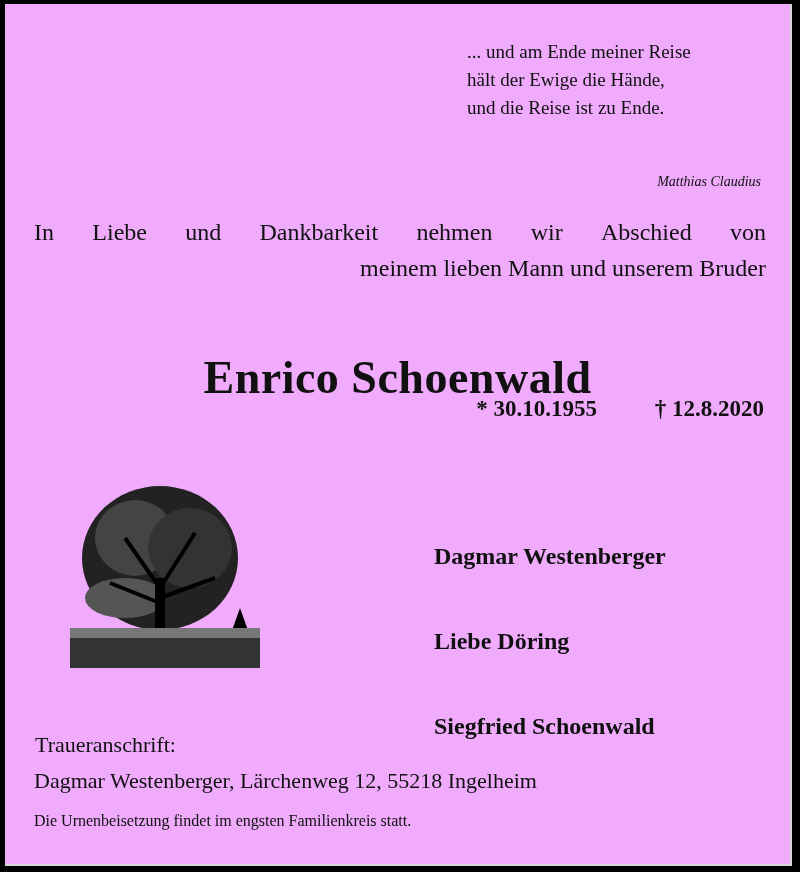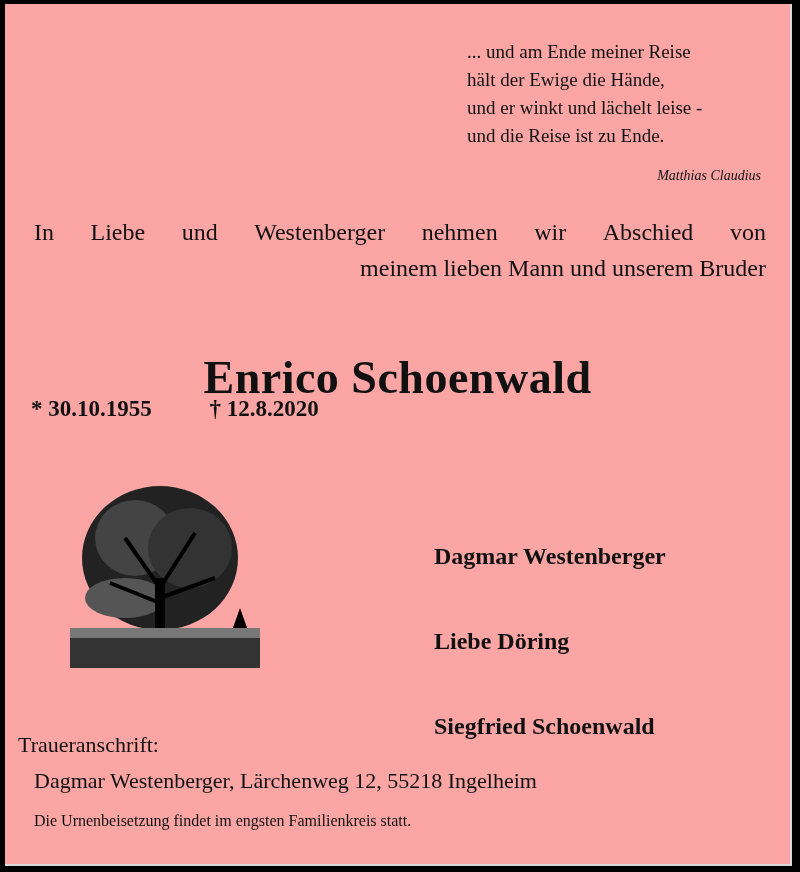--- a/index.html
+++ b/index.html
@@ -1,58 +1,57 @@
 <!DOCTYPE html>
 <html><head>
 <meta charset="utf-8">
 <style>
   html, body { margin:0; padding:0; background:#000; }
   body { width:800px; height:872px; position:relative; overflow:hidden; }
   .frame {
     position:absolute; left:5px; top:4px; width:787px; height:862px;
-    background:#fca5a5; box-sizing:border-box;
+    background:#f0abfc; box-sizing:border-box;
     border-right:2px solid #d8d8d8; border-bottom:2px solid #d8d8d8;
     font-family:"Liberation Serif","DejaVu Serif",serif; color:#111;
   }
   .poem { position:absolute; left:462px; top:34px; width:300px; font-size:19px; line-height:28px; }
   .poem .line { display:block; white-space:nowrap; }
-  .author { position:absolute; right:29px; top:164px; font-size:14px; font-style:italic; }
+  .author { position:absolute; right:29px; top:170px; font-size:14px; font-style:italic; }
   .intro { position:absolute; left:29px; top:210px; width:732px; font-size:24px; line-height:36px; }
   .intro .l1 { display:flex; justify-content:space-between; }
   .intro .l2 { display:block;text-align:right; }
   .name { position:absolute; left:0; right:0; top:315px; text-align:center; font-size:46px; font-weight:bold; letter-spacing:0.5px;margin-top:32px; }
-  .dates { position:absolute; left:0; right:0; top:392px; text-align:left; font-size:23px; font-weight:bold; }
+  .dates { position:absolute; left:0; right:0; top:392px; text-align:right; font-size:23px; font-weight:bold; }
   .dates span { margin:0 26px; }
   .tree { position:absolute; left:60px; top:474px; width:200px; height:200px; }
   .mourners { position:absolute; left:429px; top:498px; font-size:24px; }
   .mourners .label { display:block; height:44px; }
   .mourners .m { display:block; font-weight:bold; height:44px;margin-top:41px; }
-  .address-label { position:absolute; left:13px; top:728px; font-size:22px; }
+  .address-label { position:absolute; left:30px; top:728px; font-size:22px; }
   .address { position:absolute; left:29px; top:764px; font-size:22px; }
   .note { position:absolute; left:29px; top:808px; font-size:16px; }
 </style>
 </head>
 <body>
 
 <div class="frame">
 
   <div class="poem">
     <span class="line">... und am Ende meiner Reise</span>
     <span class="line">hält der Ewige die Hände,</span>
-    <span class="line">und er winkt und lächelt leise -</span>
     <span class="line">und die Reise ist zu Ende.</span>
   </div>
   <div class="author">Matthias Claudius</div>
 
   <div class="intro">
     <div class="l1">
       <span>In</span>
       <span>Liebe</span>
       <span>und</span>
-      <span>Westenberger</span>
+      <span>Dankbarkeit</span>
       <span>nehmen</span>
       <span>wir</span>
       <span>Abschied</span>
       <span>von</span>
     </div>
     <span class="l2">meinem lieben Mann und unserem Bruder</span>
   </div>
 
   <div class="name">Enrico Schoenwald</div>
   <div class="dates">

